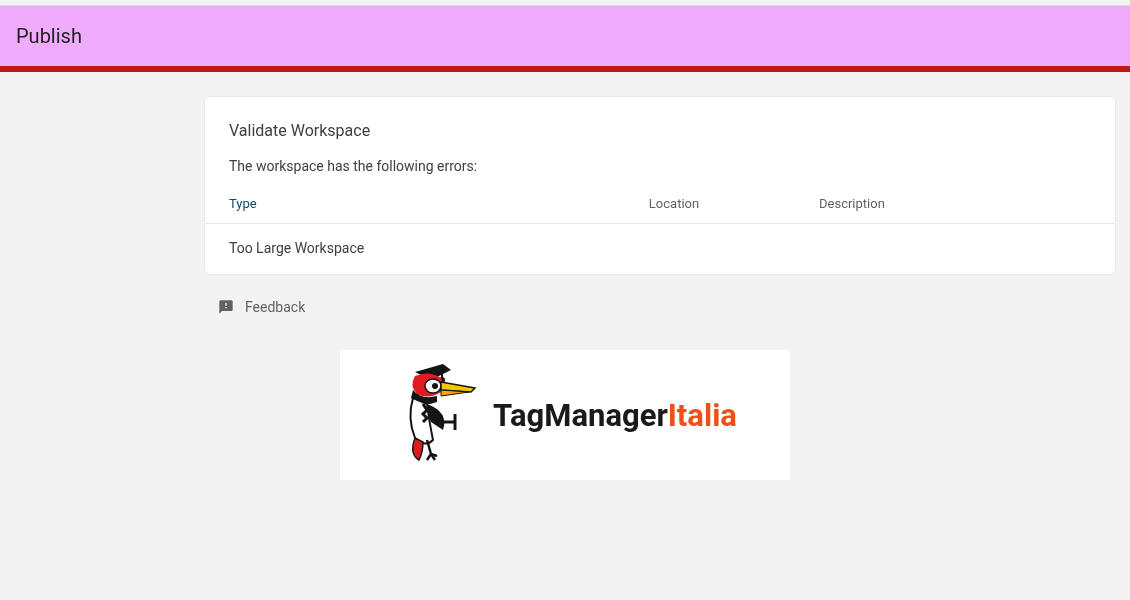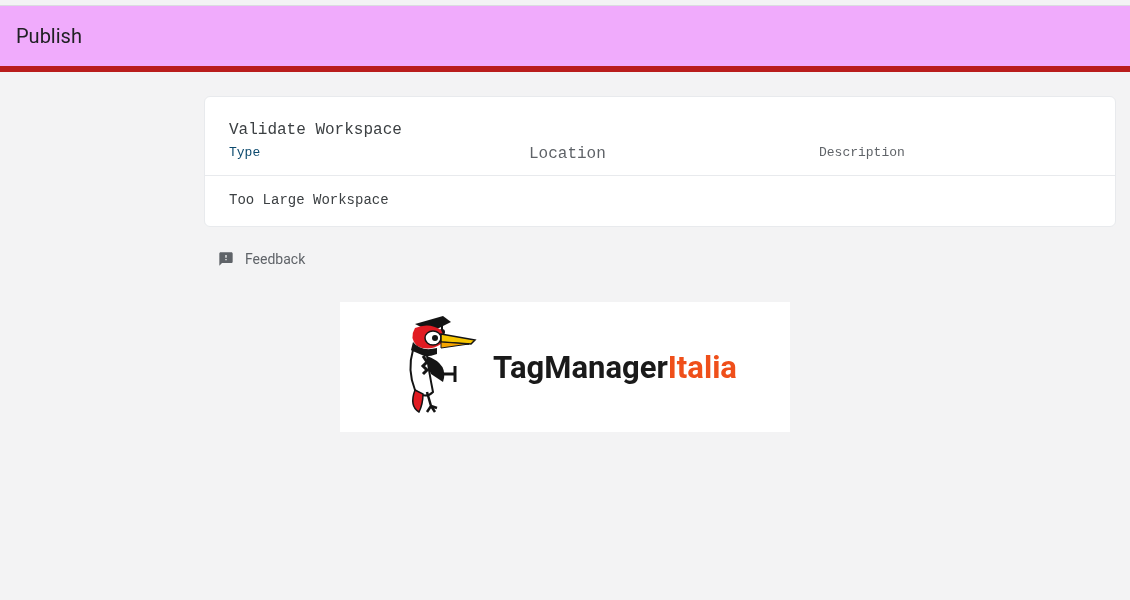--- a/index.html
+++ b/index.html
@@ -32,21 +32,20 @@
     .content-area {
       padding: 24px 0 0 0;
     }
     .card {
       margin-left: 204px;
       margin-right: 14px;
       background: #fff;
       border: 1px solid #e8eaed;
       border-radius: 6px;
       overflow: hidden;
-      font-family: Liberation Mono, monospace;
     }
     .card-title {
       padding: 24px 24px 0px 24px;
       font-size: 16px;
       color: #3c4043;
       font-weight: 400;
     }
     .card-subtitle {
       padding: 18px 24px 16px 24px;
       font-size: 14px;
@@ -57,22 +56,23 @@
       padding: 6px 24px 12px 24px;
       border-bottom: 1px solid #e8eaed;
     }
     .col-type {
       flex: 0 0 300px;
       font-size: 13px;
       color: #0c4a6e;
     }
     .col-location {
       flex: 0 0 290px;
-      font-size: 16px;
+      font-size: 13px;
       color: #5f6368;
+      text-align: center;
     }
     .col-description {
       flex: 1;
       font-size: 13px;
       color: #5f6368;
     }
     .table-row {
       display: flex;
       padding: 16px 24px 18px 24px;
     }
@@ -144,20 +144,21 @@
 <div class="top-border"></div>
 
 <div class="header">
   <div class="header-title">Publish</div>
 </div>
 
 <div class="content-area">
 
   <div class="card">
     <div class="card-title">Validate Workspace</div>
+    <div class="card-subtitle">The workspace has the following errors:</div>
     <div class="table-header">
       <div class="col-type">Type</div>
       <div class="col-location">Location</div>
       <div class="col-description">Description</div>
     </div>
     <div class="table-row">
       <div class="row-type">Too Large Workspace</div>
       <div class="row-location"></div>
     </div>
   </div>

